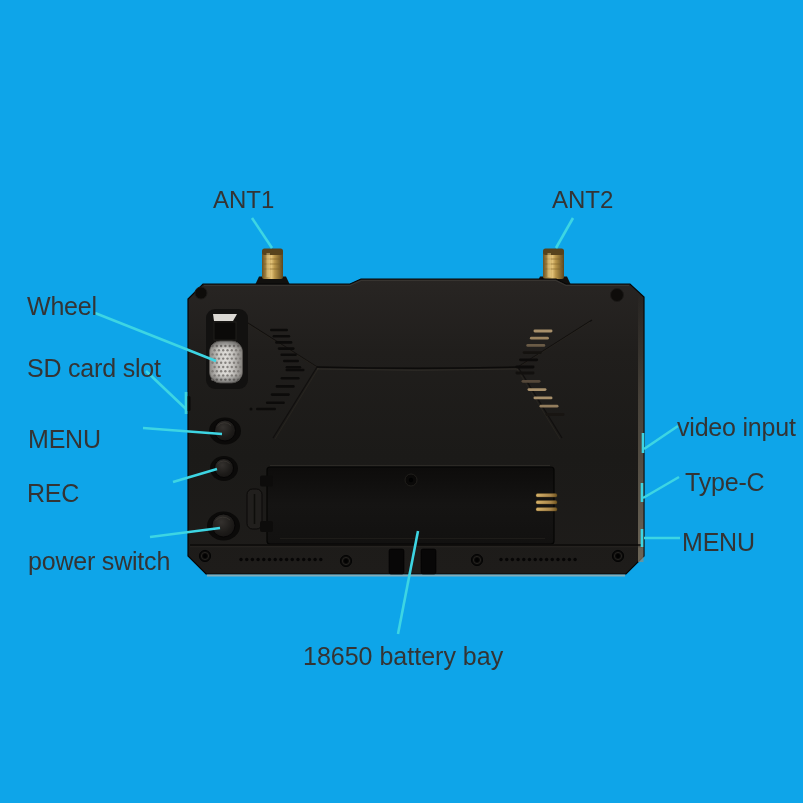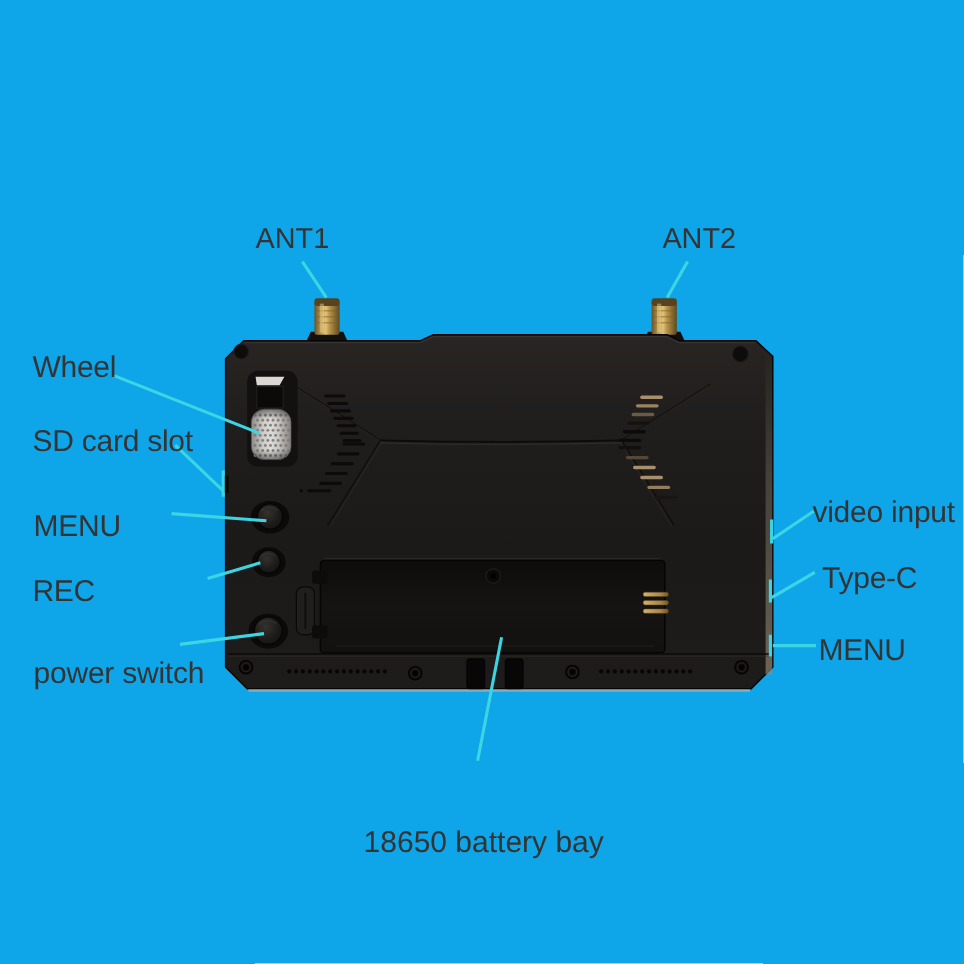--- a/index.html
+++ b/index.html
@@ -17,21 +17,21 @@
   #lbl-ant1{left:213px;top:186px;}
   #lbl-ant2{left:552px;top:186px;text-align:right;}
   #lbl-wheel{left:27px;top:291px;}
   #lbl-sd{left:27px;top:353px;}
   #lbl-menu{left:28px;top:424px;}
   #lbl-rec{left:27px;top:478px;}
   #lbl-power{left:28px;top:526px;margin-top:20px;}
   #lbl-video{left:677px;top:412px;}
   #lbl-typec{left:685px;top:467px;}
   #lbl-dcin{left:682px;top:527px;}
-  #lbl-battery{left:303px;top:641px;margin-top:46px;}
+  #lbl-battery{left:303px;top:641px;}
 </style>
 </head>
 <body>
 
 <div class="scene">
 
   <svg width="803" height="803" viewBox="0 0 803 803">
     <defs>
       <linearGradient id="bodyg" x1="0" y1="0" x2="0" y2="1">
         <stop offset="0" stop-color="#282523"></stop>

